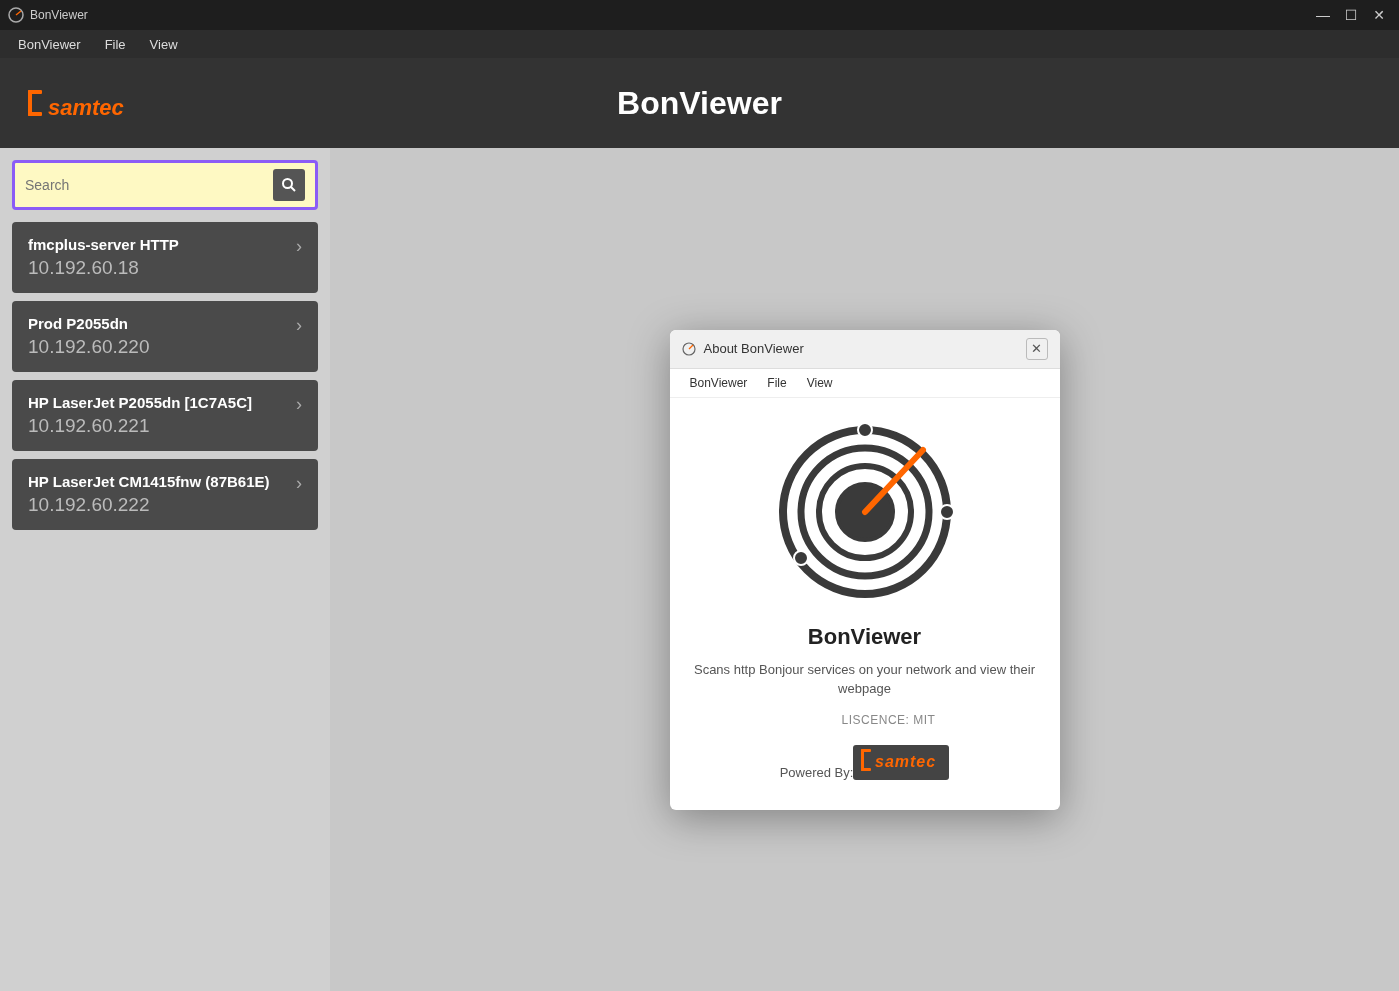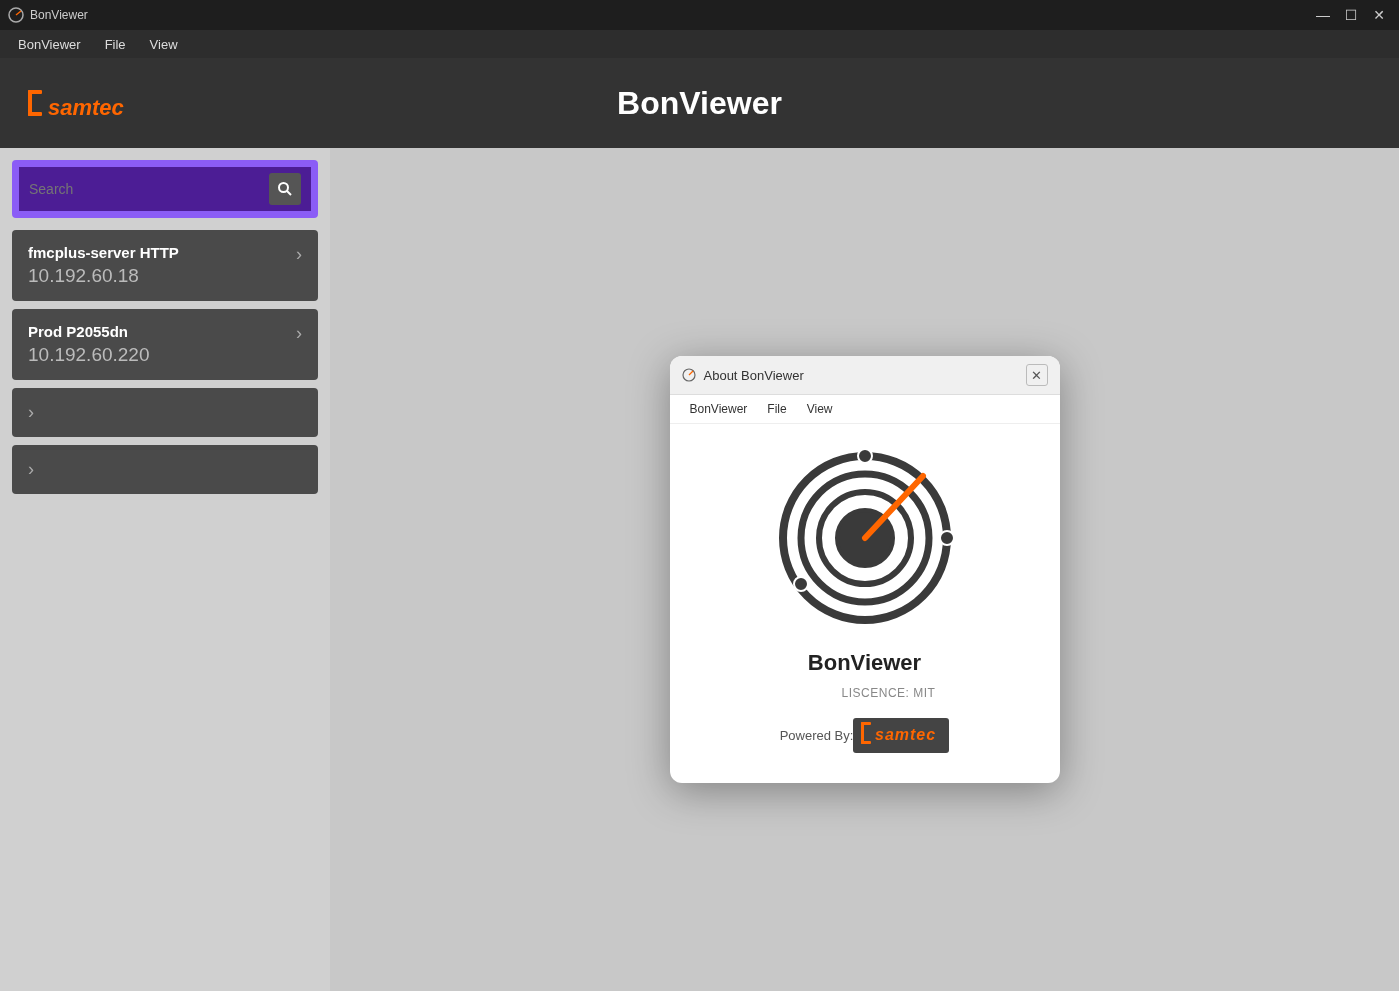--- a/index.html
+++ b/index.html
@@ -74,22 +74,22 @@
       background: #d0d0d0;
       flex-shrink: 0;
       padding: 12px;
       display: flex;
       flex-direction: column;
       gap: 8px;
     }
     .search-bar {
       display: flex;
       align-items: center;
-      background: #4c1d95;
-      border: 7px solid #8b5cf6;
+      background: #fef9c3;
+      border: 3px solid #8b5cf6;
       border-radius: 4px;
       padding: 6px 10px;
       gap: 0;
       margin-bottom: 4px;
     }
     .search-input {
       border: none;
       background: none;
       outline: none;
       font-size: 14px;
@@ -140,21 +140,21 @@
       position: absolute;
       top: 0; left: 0; right: 0; bottom: 0;
       display: flex;
       align-items: center;
       justify-content: center;
     }
 
     
     .about-dialog {
       background: #ffffff;
-      border-radius: 12px;
+      border-radius: 6px;
       box-shadow: 0 8px 40px rgba(0,0,0,0.35);
       width: 390px;
       overflow: hidden;
     }
     .dialog-titlebar {
       background: #f0f0f0;
       border-bottom: 1px solid #ddd;
       padding: 8px 12px;
       display: flex;
       align-items: center;
@@ -219,21 +219,21 @@
       font-size: 12px;
       color: #888;
       margin-bottom: 18px;
       letter-spacing: 0.5px;
       padding-left: 48px;
     }
     .dialog-powered {
       font-size: 13px;
       color: #555;
       display: flex;
-      align-items: center;
+      align-items: flex-end;
     }
     .powered-samtec {
       font-size: 18px;
       font-weight: bold;
       color: #ff6600;
       background: #444;
       padding: 2px 8px;
       border-radius: 3px;
       letter-spacing: 1px;
     }
@@ -302,24 +302,32 @@
 
     <div class="device-card">
       <div class="device-info">
         <span class="device-name">Prod P2055dn</span>
         <span class="device-ip">10.192.60.220</span>
       </div>
       <span class="chevron">›</span>
     </div>
 
     <div class="device-card">
+      <div class="device-info">
+        <span class="device-name">HP LaserJet P2055dn [1C7A5C]</span>
+        <span class="device-ip">10.192.60.221</span>
+      </div>
       <span class="chevron">›</span>
     </div>
 
     <div class="device-card">
+      <div class="device-info">
+        <span class="device-name">HP LaserJet CM1415fnw (87B61E)</span>
+        <span class="device-ip">10.192.60.222</span>
+      </div>
       <span class="chevron">›</span>
     </div>
   </div>
 
   <div class="content">
     <div class="modal-overlay">
 
       <div class="about-dialog">
 
         <div class="dialog-titlebar">
@@ -352,20 +360,21 @@
 
               <circle cx="90" cy="8" r="7" fill="#3a3a3a" stroke="white" stroke-width="2"></circle>
               <circle cx="172" cy="90" r="7" fill="#3a3a3a" stroke="white" stroke-width="2"></circle>
               <circle cx="26" cy="136" r="7" fill="#3a3a3a" stroke="white" stroke-width="2"></circle>
 
               <line x1="90" y1="90" x2="148" y2="28" stroke="#ff6600" stroke-width="6" stroke-linecap="round"></line>
             </svg>
           </div>
 
           <div class="dialog-app-name">BonViewer</div>
+          <div class="dialog-description">Scans http Bonjour services on your network and view their webpage</div>
           <div class="dialog-licence">LISCENCE: MIT</div>
 
           <div class="dialog-powered">
             <span>Powered By:</span>
             <span class="powered-samtec">
               <svg width="80" height="26" viewBox="0 0 80 26">
                 <rect x="0" y="2" width="3" height="22" fill="#ff6600" rx="1"></rect>
                 <rect x="0" y="2" width="10" height="3" fill="#ff6600" rx="1"></rect>
                 <rect x="0" y="21" width="10" height="3" fill="#ff6600" rx="1"></rect>
                 <text x="14" y="20" font-family="Arial, sans-serif" font-size="16" font-weight="bold" font-style="italic" fill="#ff6600">samtec</text>

